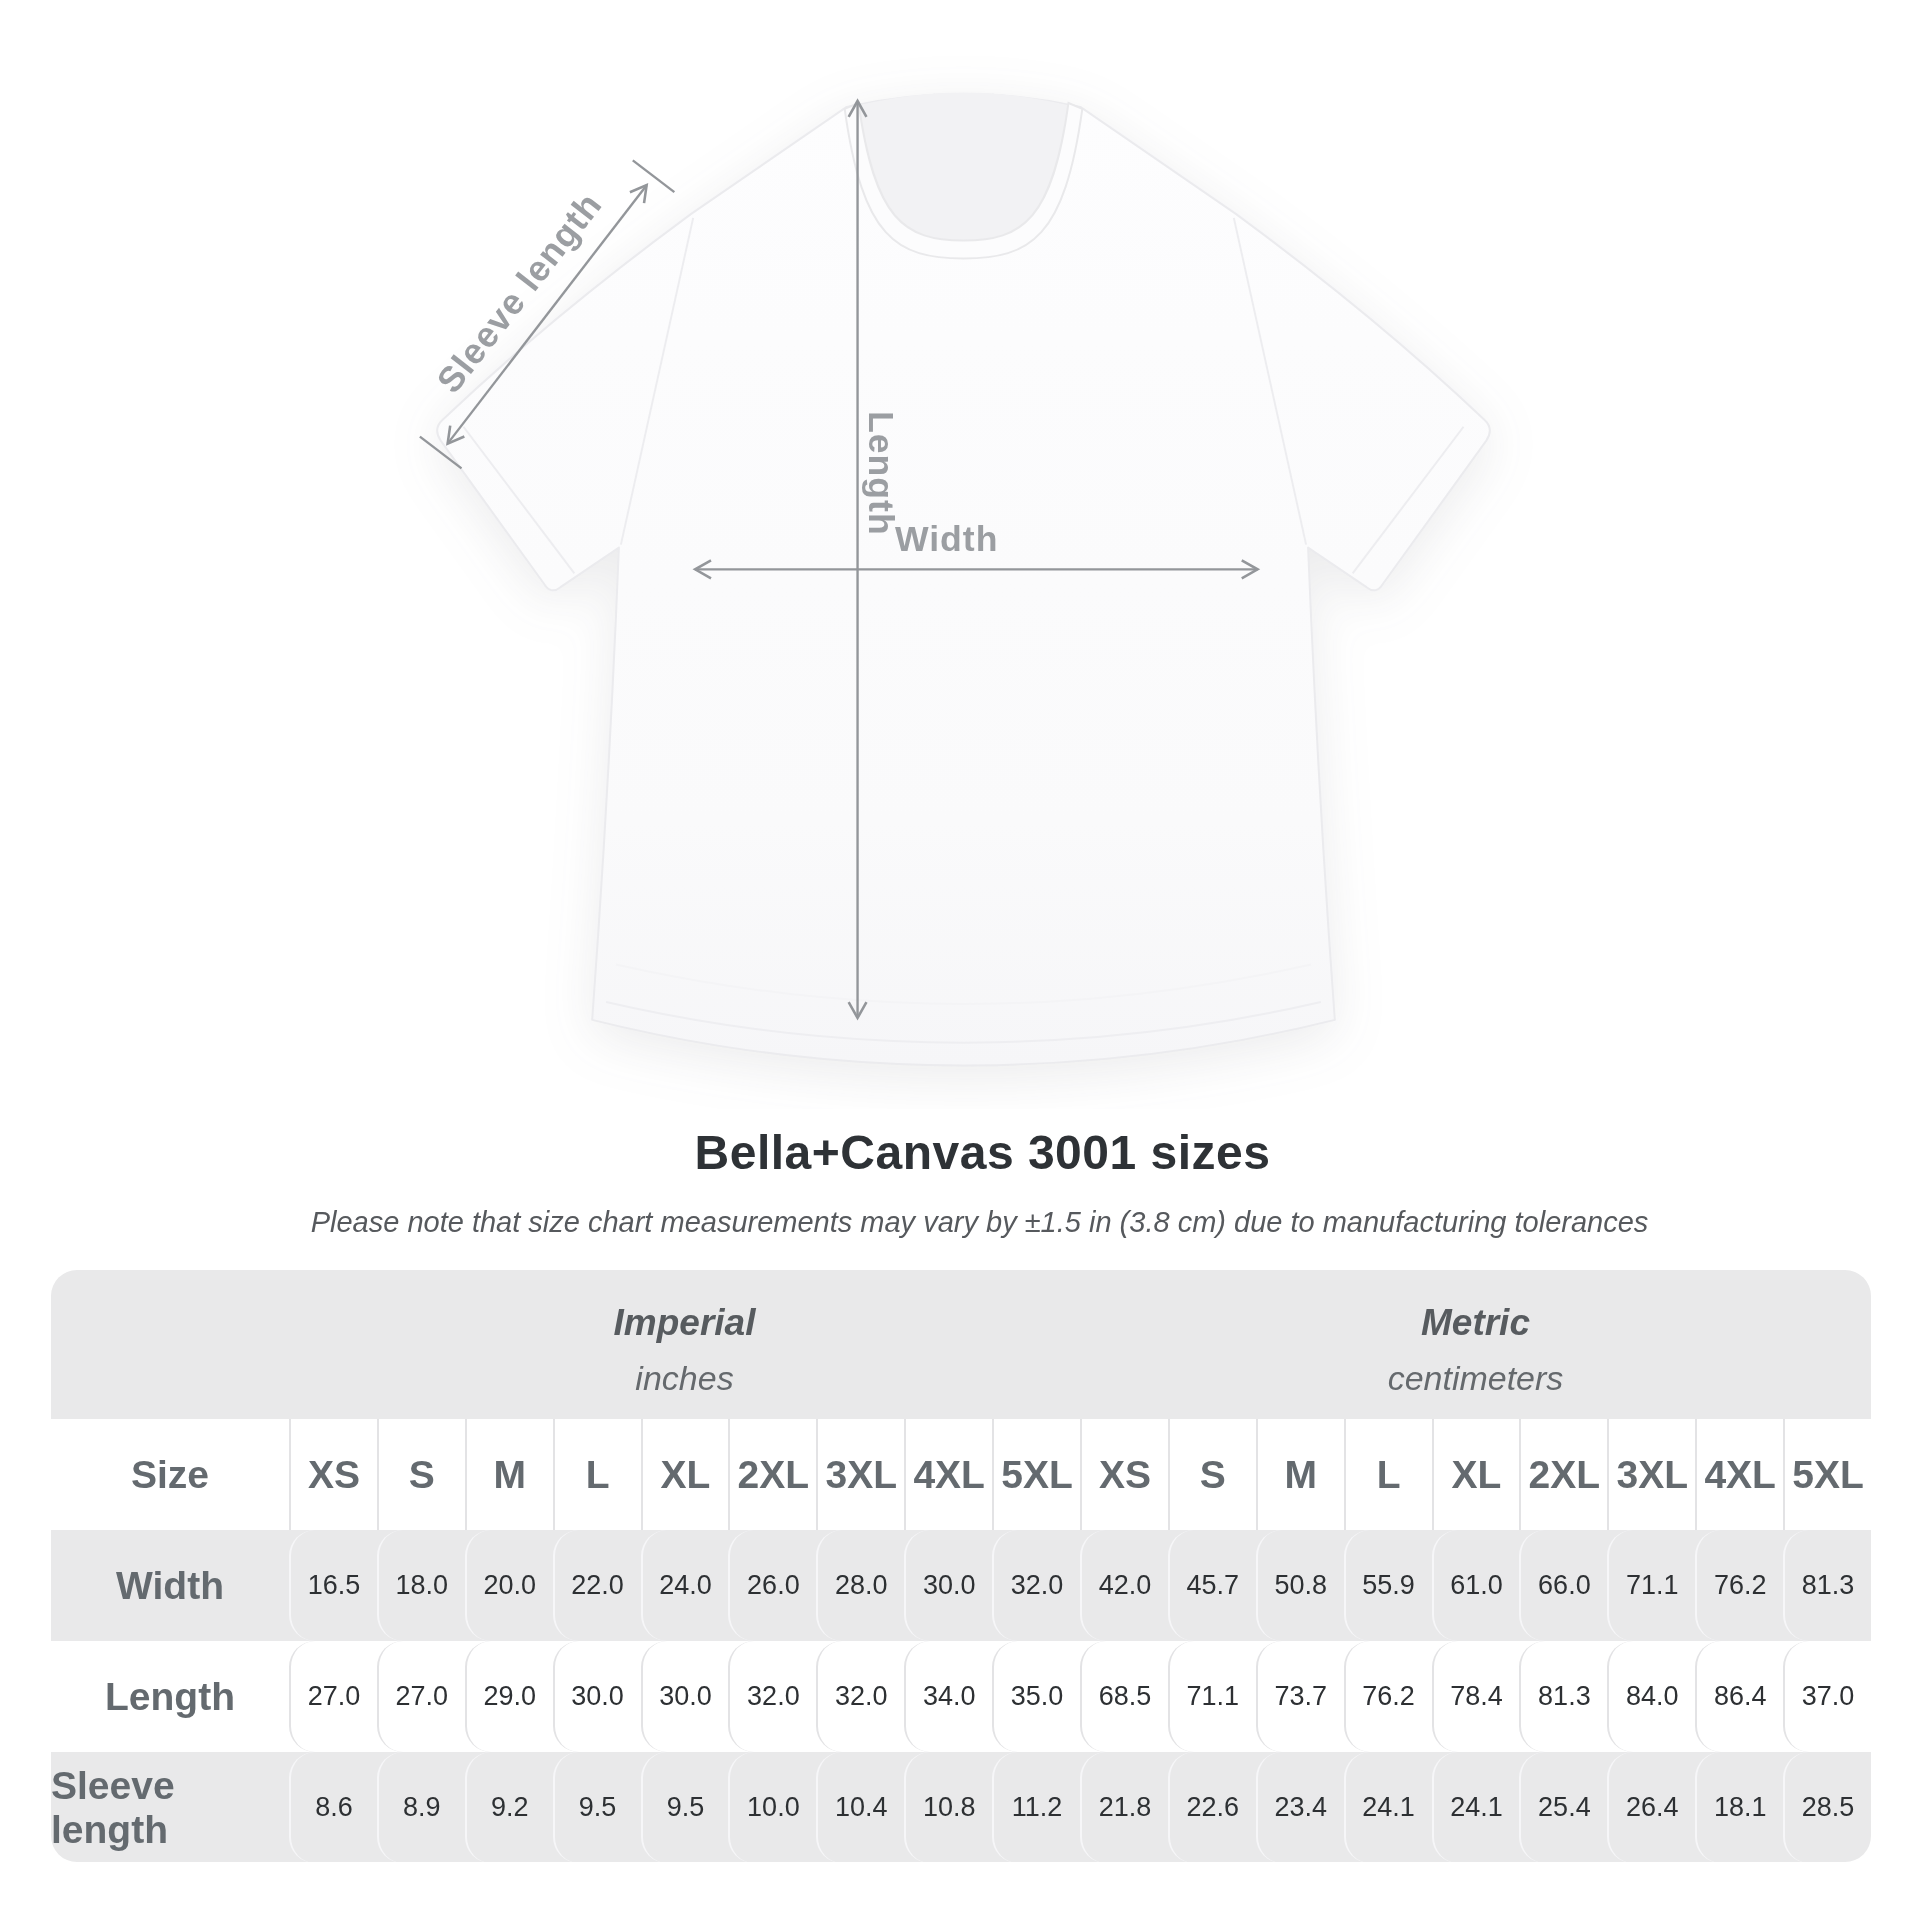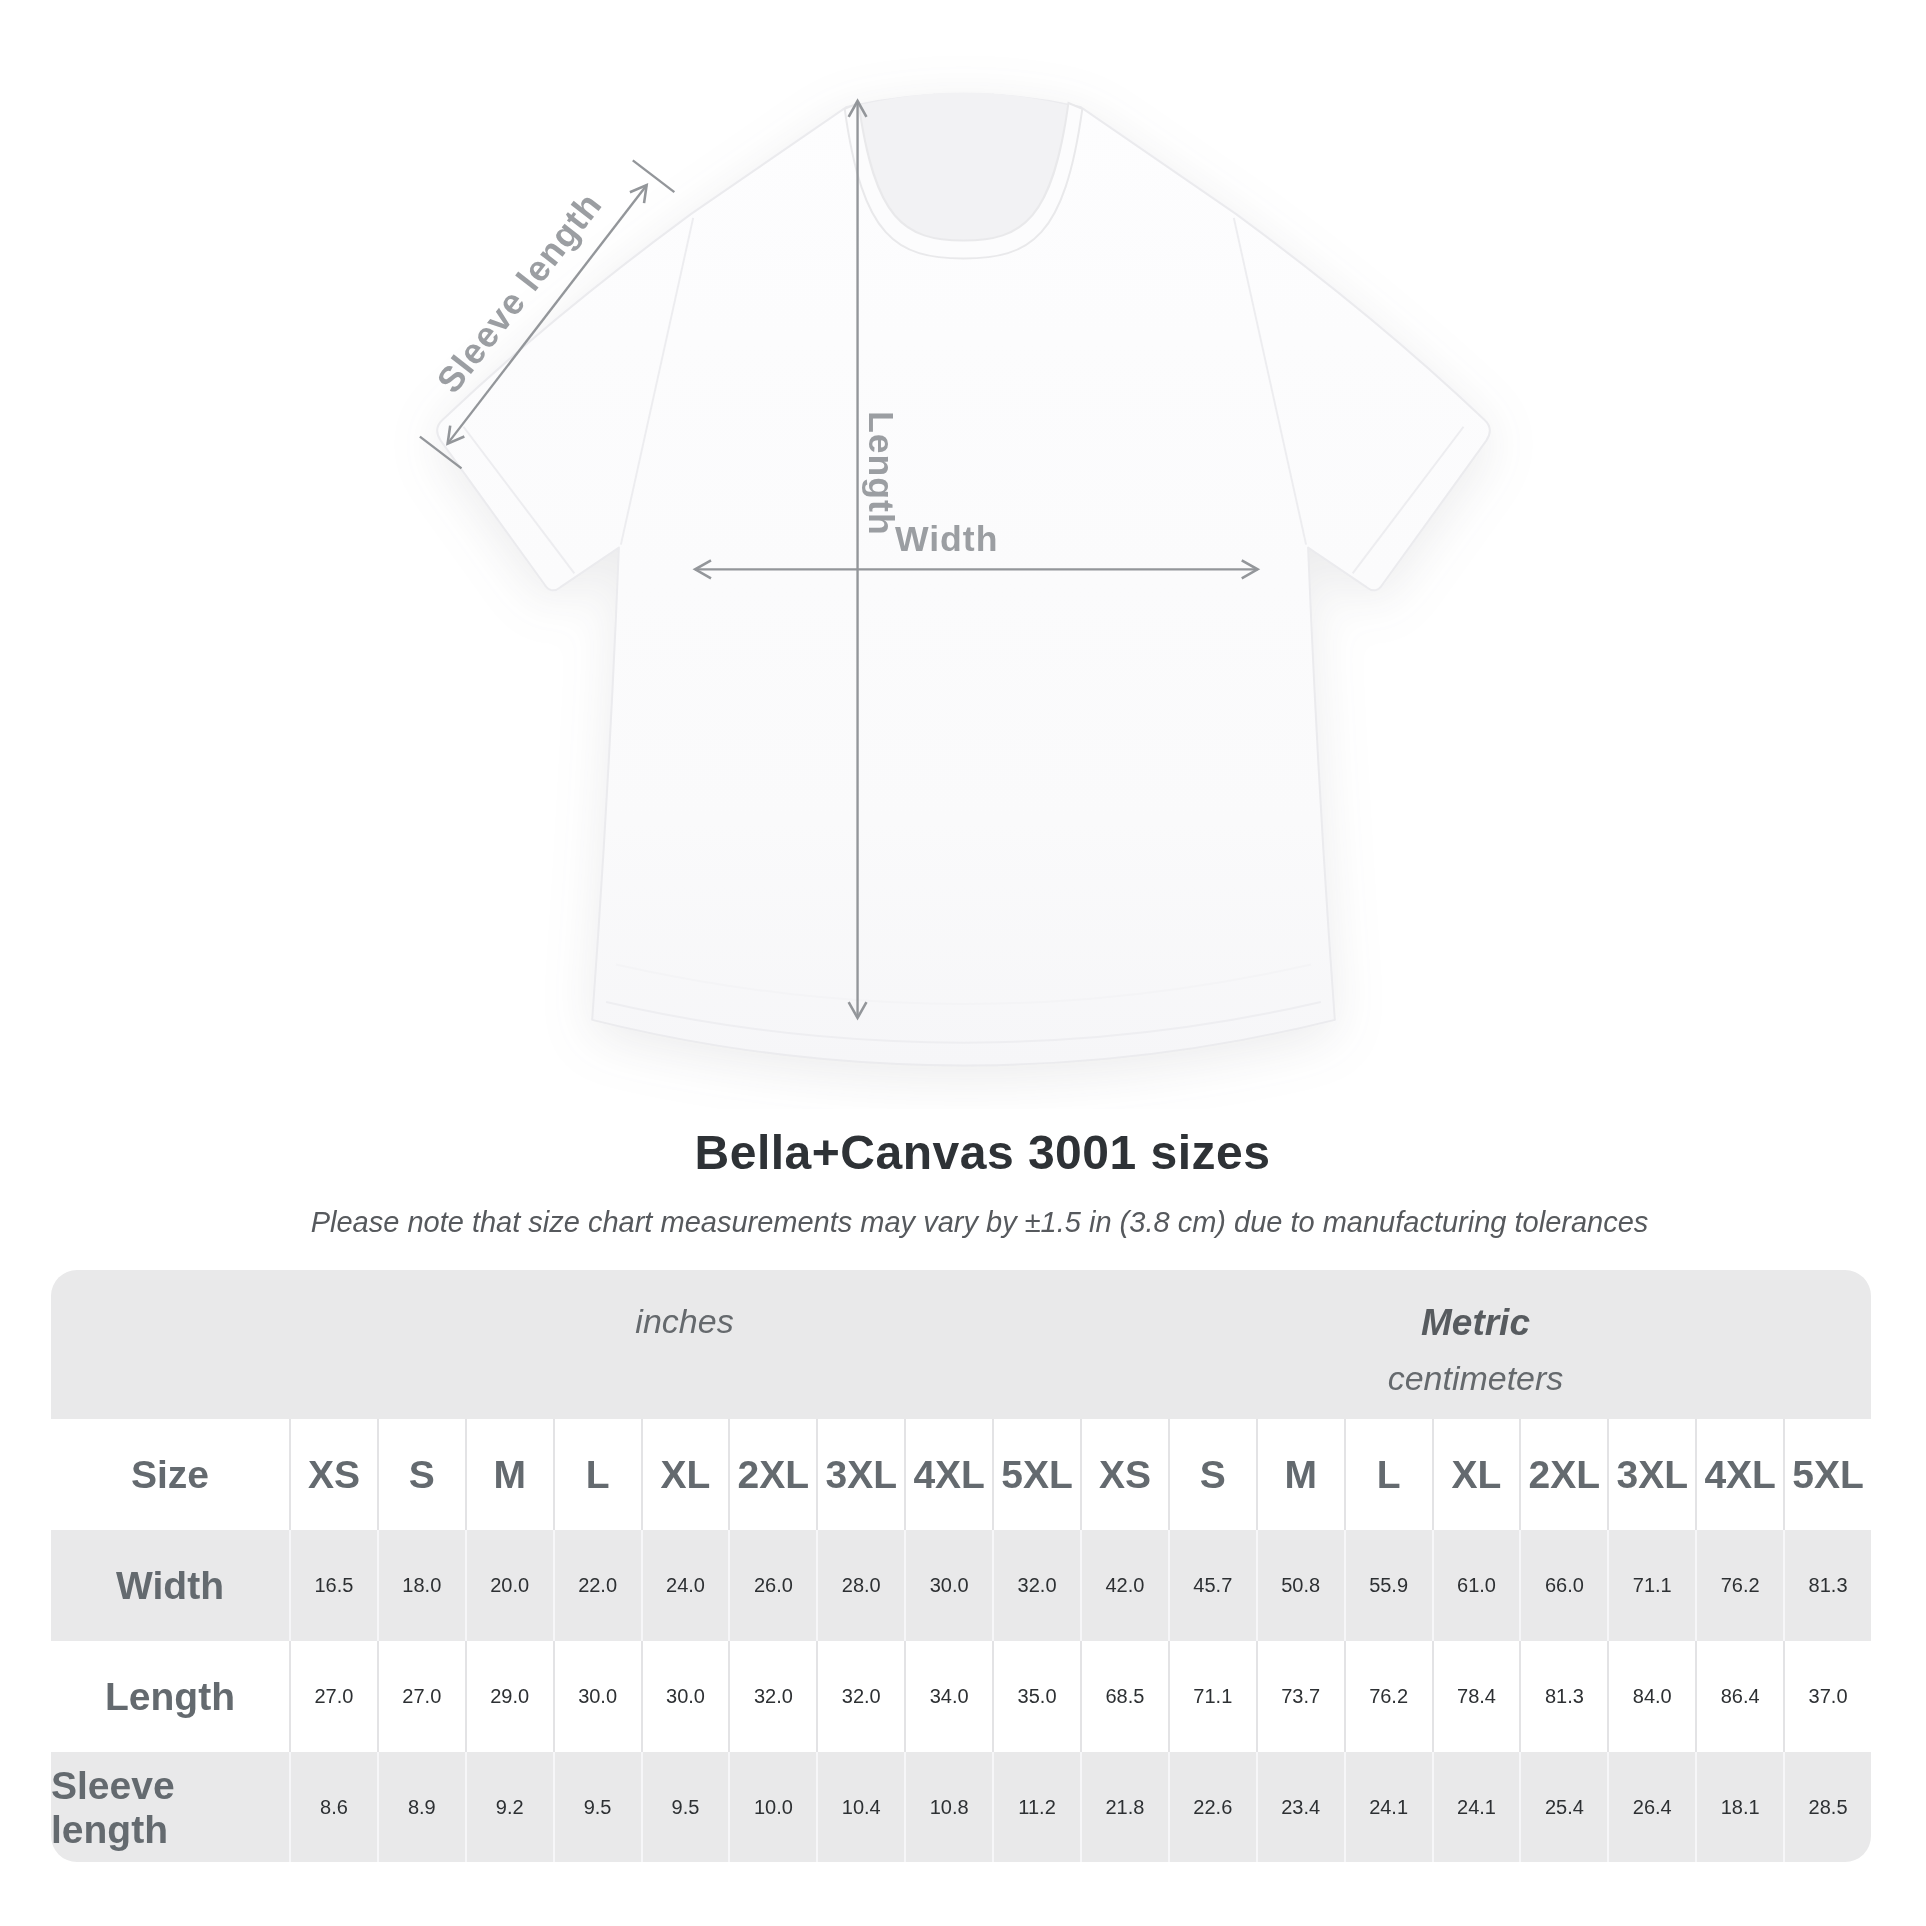--- a/index.html
+++ b/index.html
@@ -21,21 +21,21 @@
   .unit-label{font-size:37px;font-weight:700;font-style:italic;color:#575b5f;margin-bottom:15px;}
   .unit-sub{font-size:34px;font-style:italic;color:#65696d;}
 
   .t-row{display:grid;grid-template-columns:238px repeat(18,1fr);height:111px;}
   .t-row.light{background:#ffffff;}
   .t-row.gray{background:#e9e9ea;}
   .cell{display:flex;align-items:center;justify-content:center;box-sizing:border-box;}
   .t-row .cell + .cell{border-left:2px solid #e3e3e5;}
   .t-row.gray .cell + .cell{border-left-color:#f6f6f8;}
   .cell.label,.cell.head{font-size:39px;font-weight:700;color:#646a6f;}
-  .cell.val{font-size:20px;color:#2d3033;}
+  .cell.val{font-size:27px;color:#2d3033;border-radius:26px;}
 </style>
 </head>
 <body>
 
 <div class="stage">
 
   <svg class="diagram" viewBox="0 0 1946 1120">
     <defs>
       <linearGradient id="shirtg" x1="0" y1="0" x2="0" y2="1">
         <stop offset="0" stop-color="#fdfdfe"></stop>
@@ -80,20 +80,21 @@
     </g>
   </svg>
 
   <h1 class="page-title">Bella+Canvas 3001 sizes</h1>
   <p class="page-subtitle">Please note that size chart measurements may vary by ±1.5 in (3.8 cm) due to manufacturing tolerances</p>
 
   <div class="size-table">
 
     <div class="unit-header">
       <div class="unit-group" style="left:238px">
+        <div class="unit-label">Imperial</div>
         <div class="unit-sub">inches</div>
       </div>
       <div class="unit-group" style="left:1029px">
         <div class="unit-label">Metric</div>
         <div class="unit-sub">centimeters</div>
       </div>
     </div>
 
     <div class="t-row light">
       <div class="cell label">Size</div>

